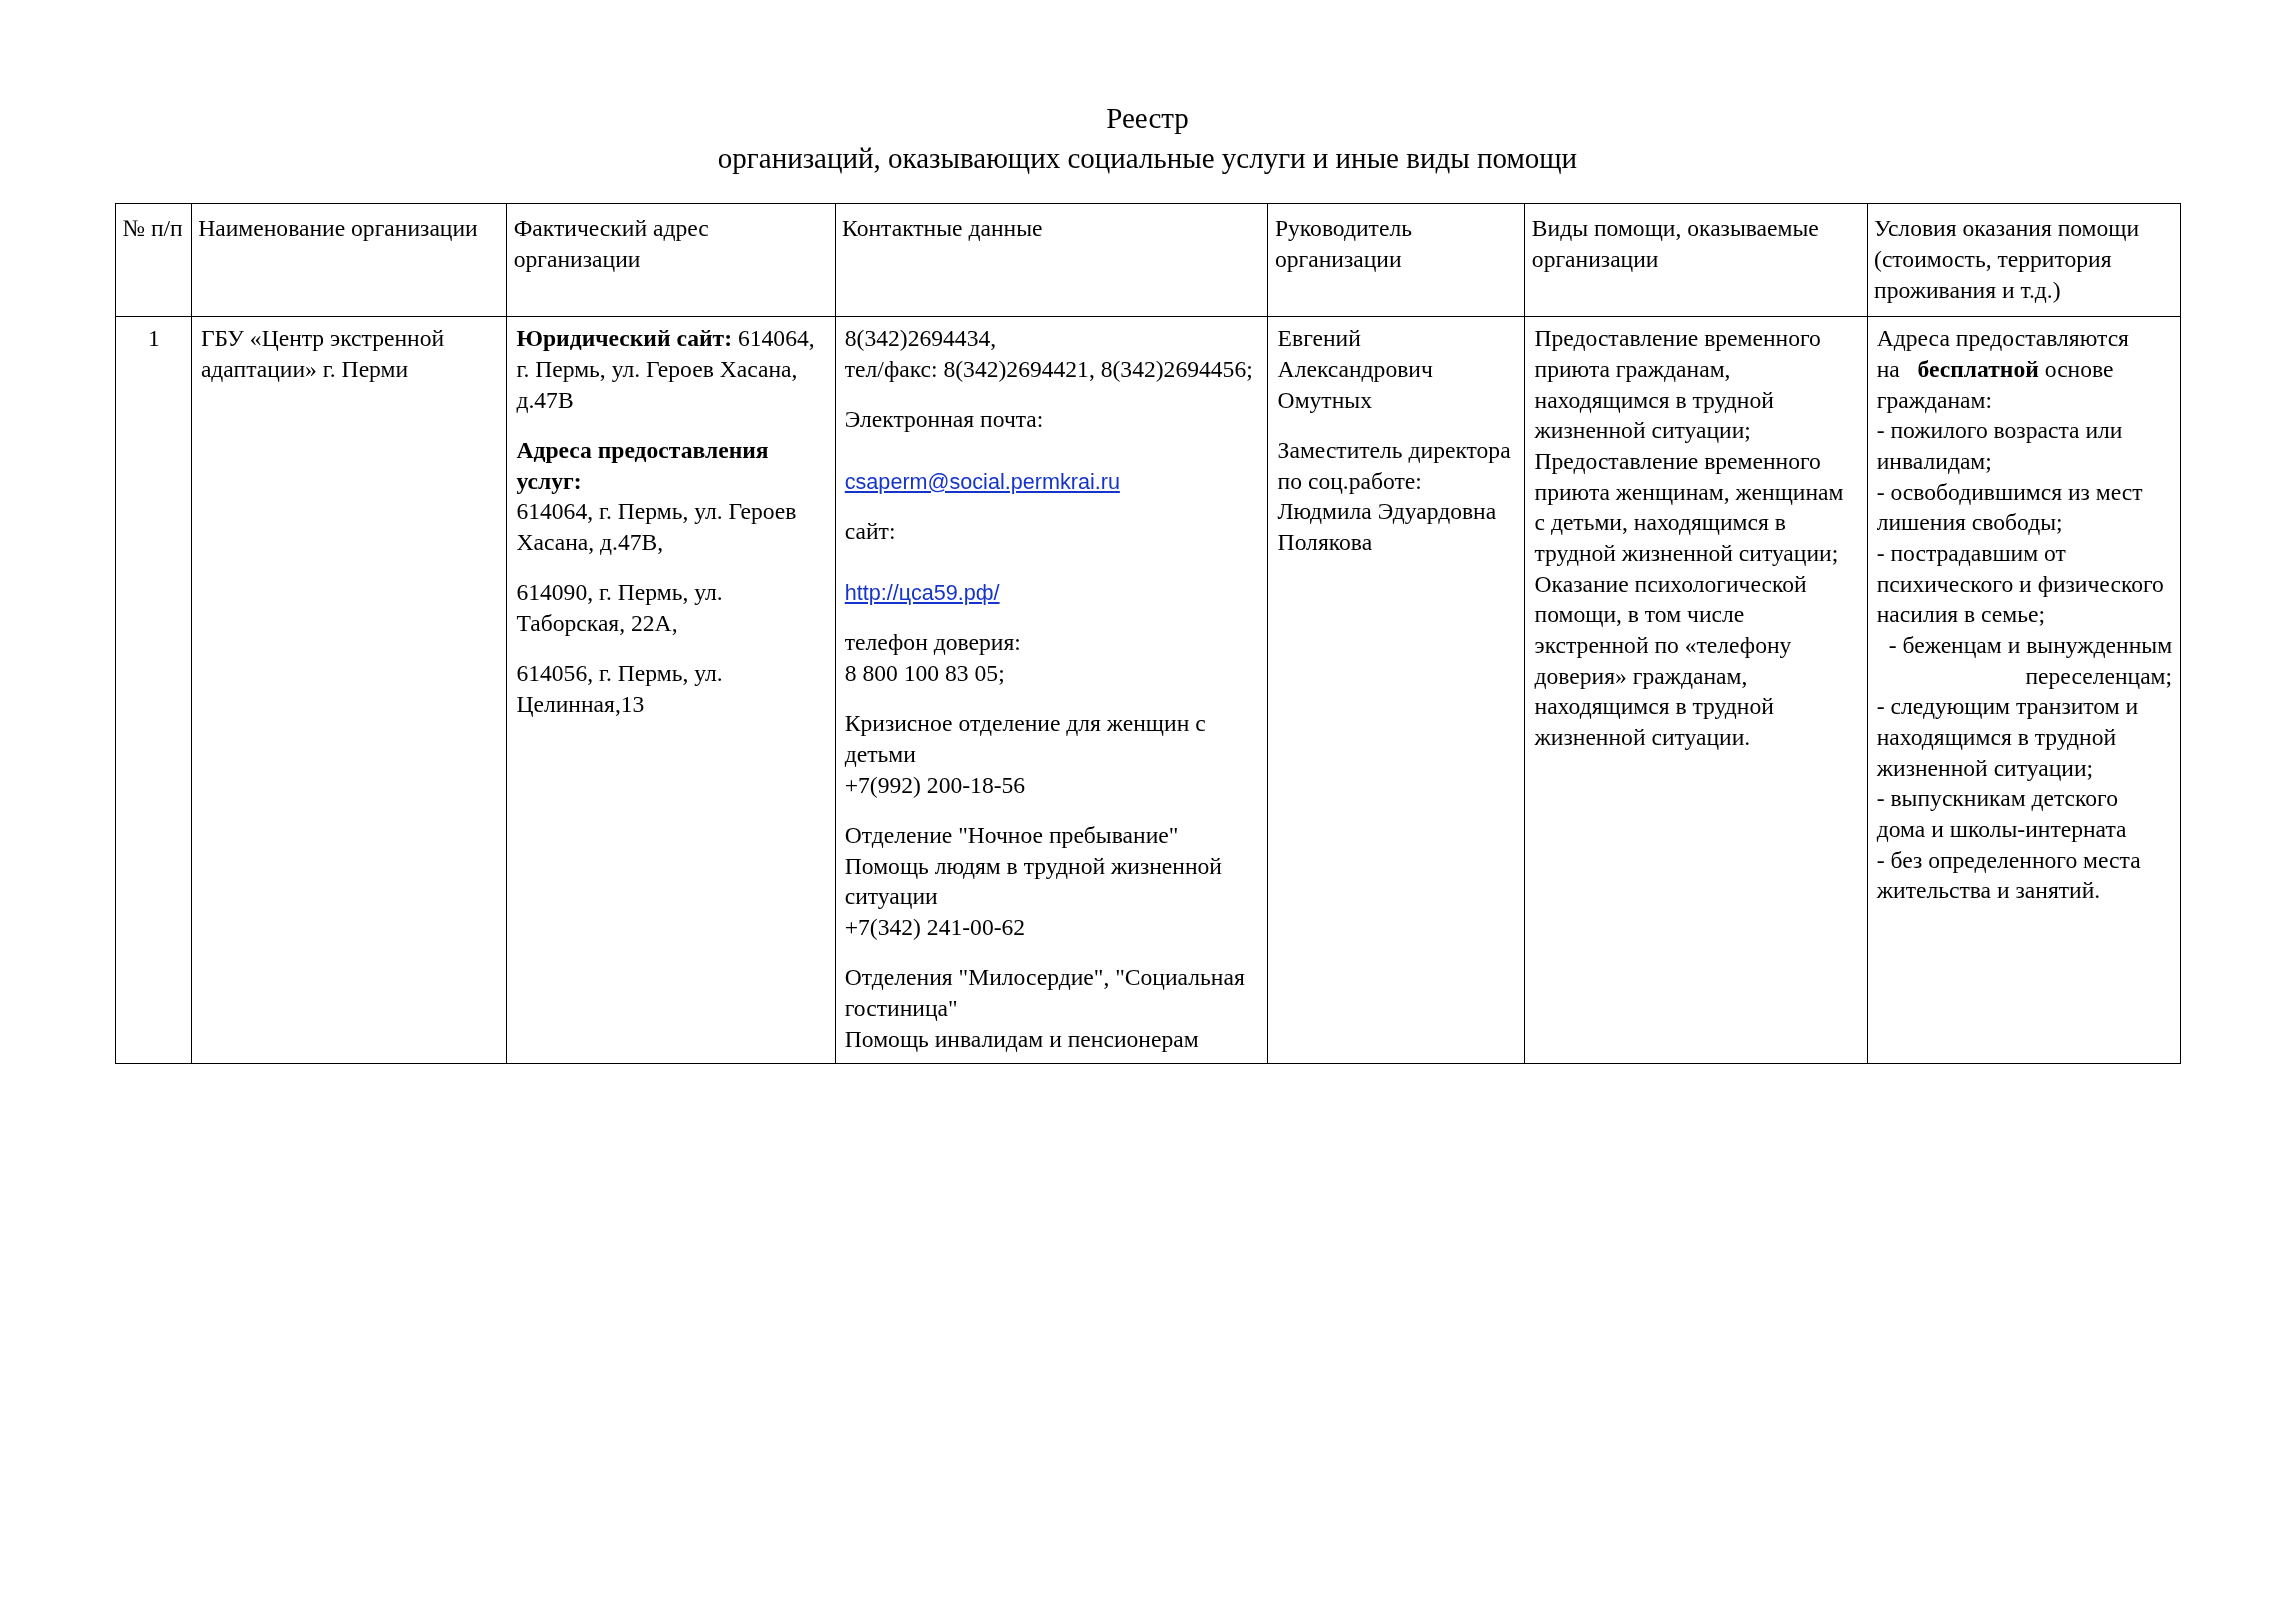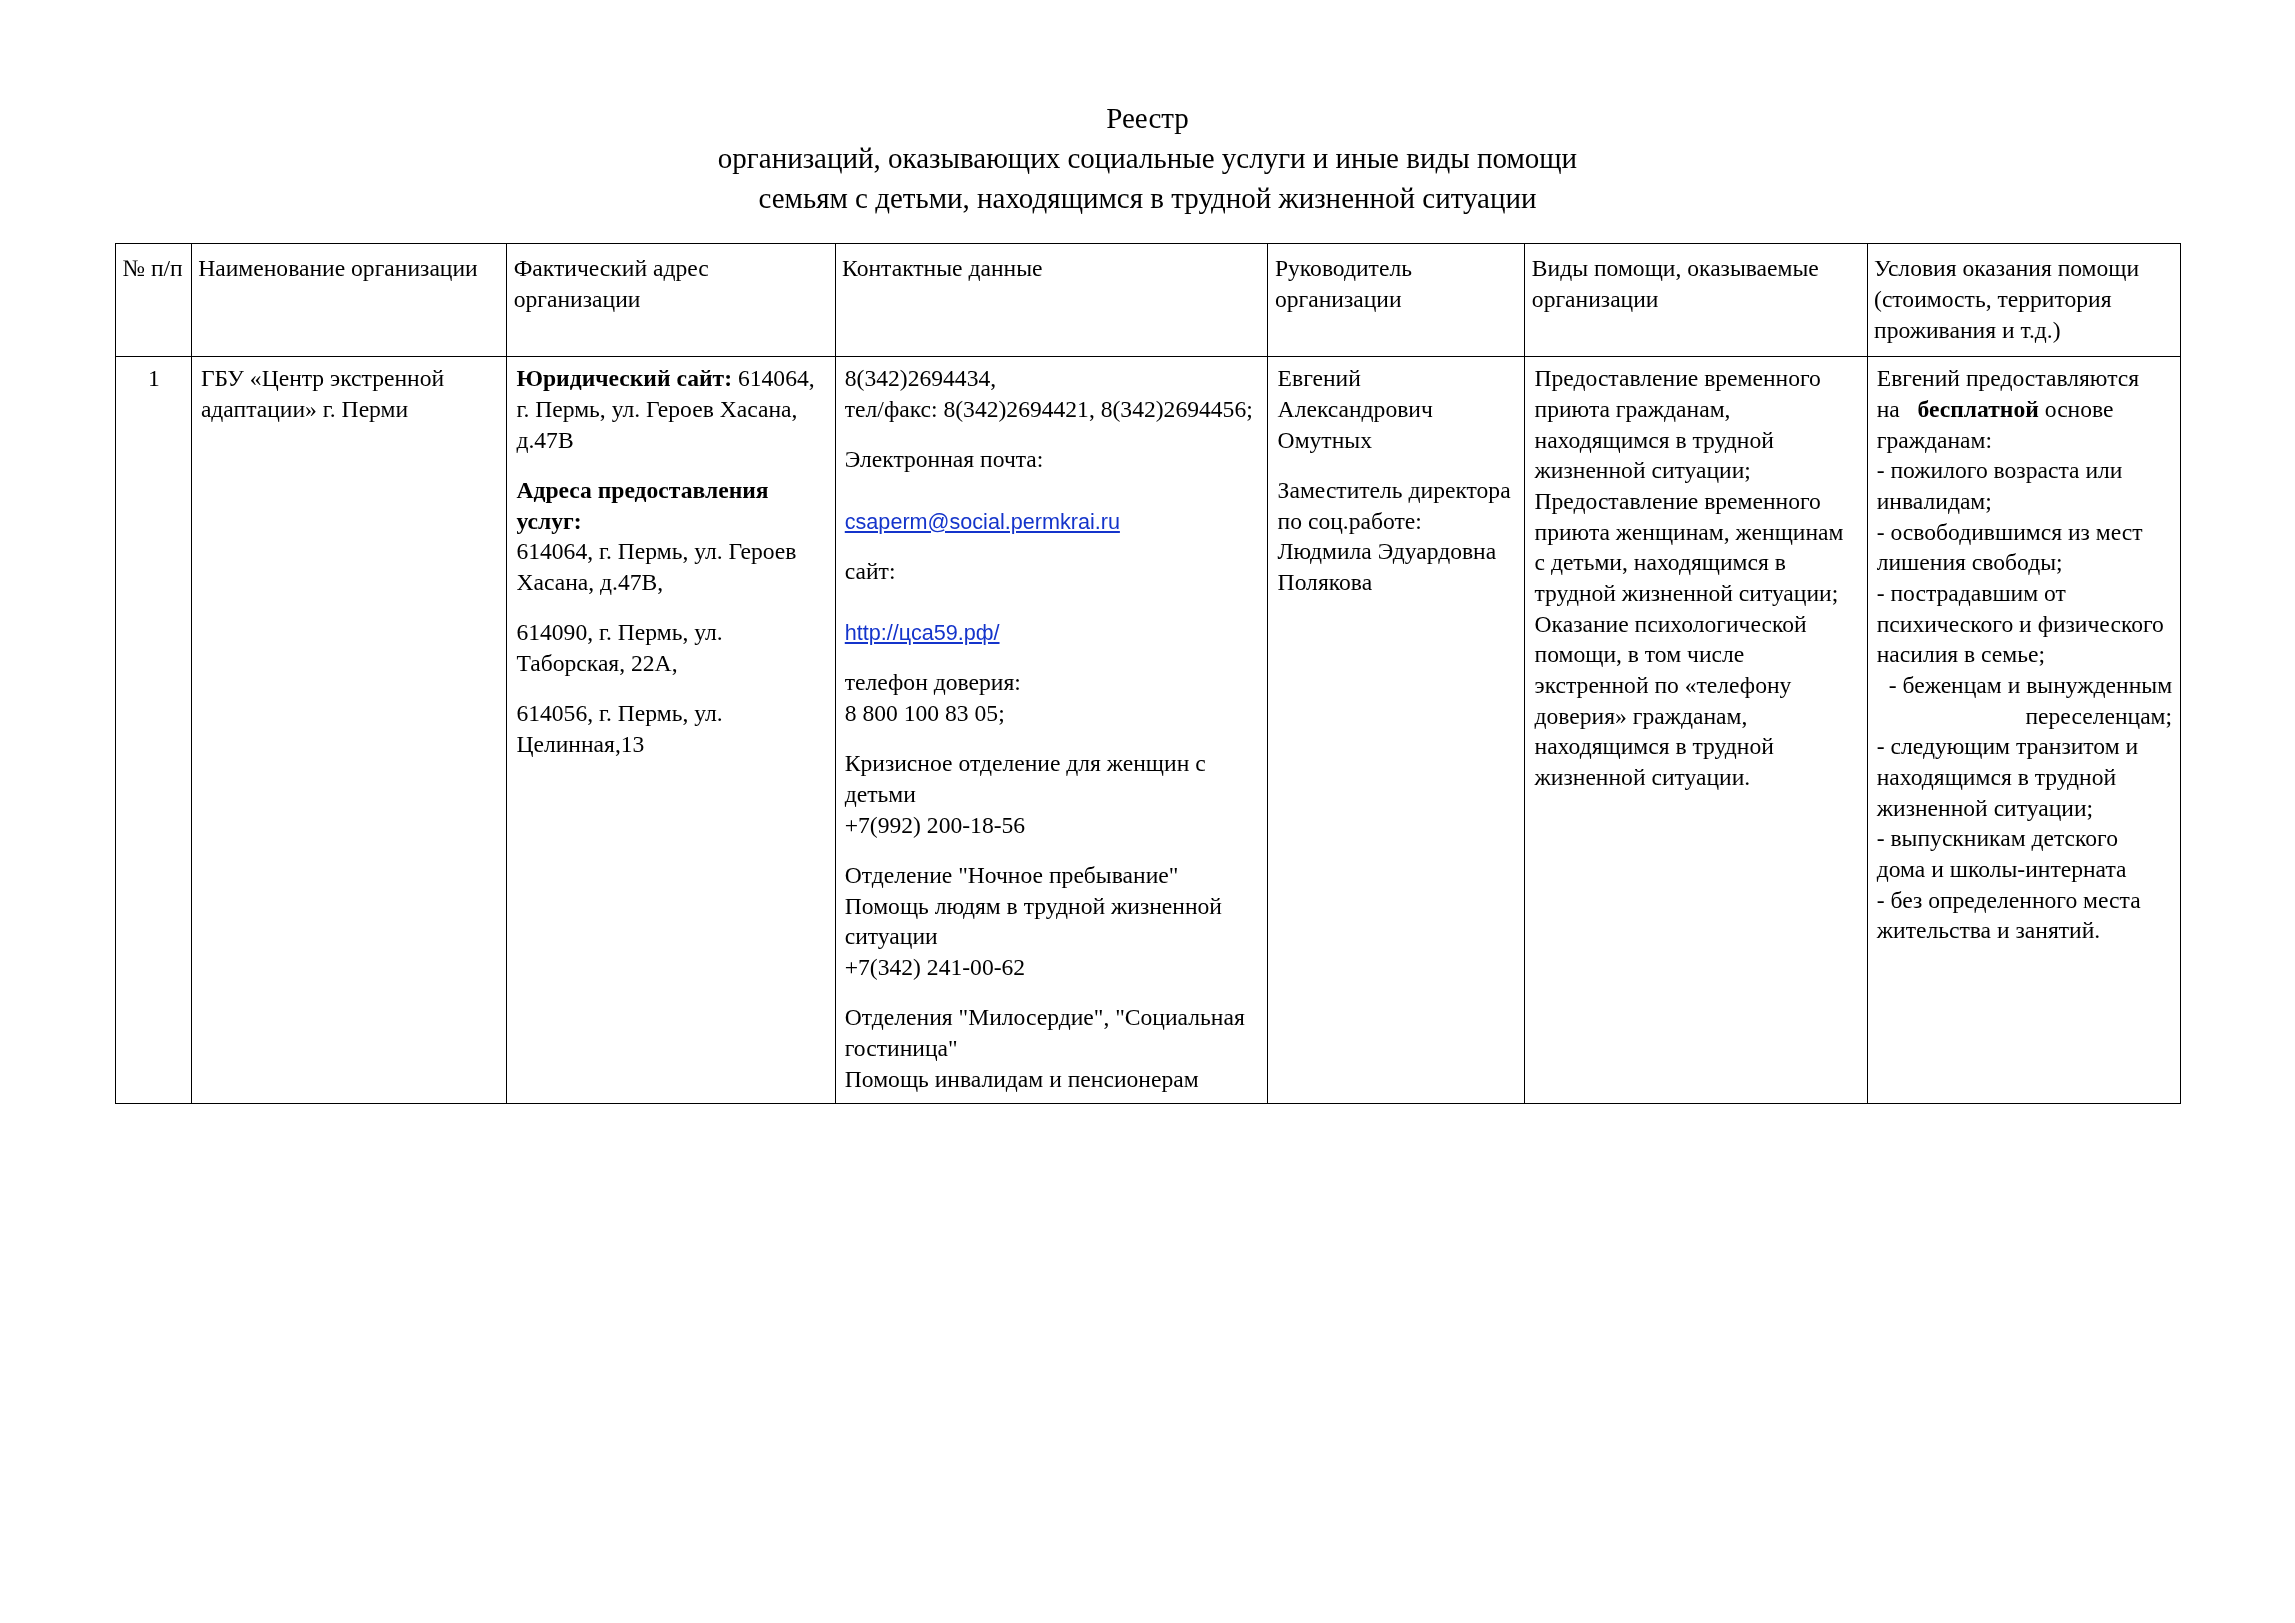--- a/index.html
+++ b/index.html
@@ -79,21 +79,20 @@
   }
 </style>
 </head>
 <body>
 
 <div class="page">
 
   <div class="doc-title">
     <span class="line">Реестр</span>
     <span class="line">организаций, оказывающих социальные услуги и иные виды помощи</span>
-    <span class="line">семьям с детьми, находящимся в трудной жизненной ситуации</span>
   </div>
 
   <table class="registry">
     <colgroup>
       <col class="col-num">
       <col class="col-name">
       <col class="col-addr">
       <col class="col-contact">
       <col class="col-head">
       <col class="col-types">
@@ -154,21 +153,21 @@
 Людмила Эдуардовна Полякова</p>
         </td>
 
         <td>
           <p class="para">Предоставление временного приюта гражданам, находящимся в трудной жизненной ситуации;
 Предоставление временного приюта женщинам, женщинам с детьми, находящимся в трудной жизненной ситуации;
 Оказание психологической помощи, в том числе экстренной по «телефону доверия» гражданам, находящимся в трудной жизненной ситуации.</p>
         </td>
 
         <td>
-          <p class="para"><span>Евгений предоставляются </span><span>на</span>&nbsp;&nbsp;&nbsp;<span class="b">бесплатной</span><span> основе гражданам:</span></p>
+          <p class="para"><span>Адреса предоставляются </span><span>на</span>&nbsp;&nbsp;&nbsp;<span class="b">бесплатной</span><span> основе гражданам:</span></p>
           <p class="para" style="margin-top:0;">- пожилого возраста или инвалидам;</p>
           <p class="para" style="margin-top:0;">- освободившимся из мест лишения свободы;</p>
           <p class="para" style="margin-top:0;">- пострадавшим от психического и физического насилия в семье;</p>
           <p class="para" style="margin-top:0;text-align:right;">- беженцам и вынужденным переселенцам;</p>
           <p class="para" style="margin-top:0;">- следующим транзитом и находящимся в трудной жизненной ситуации;</p>
           <p class="para" style="margin-top:0;">- выпускникам детского дома и школы-интерната</p>
           <p class="para" style="margin-top:0;">- без определенного места жительства и занятий.</p>
         </td>
       </tr>
     </tbody>

